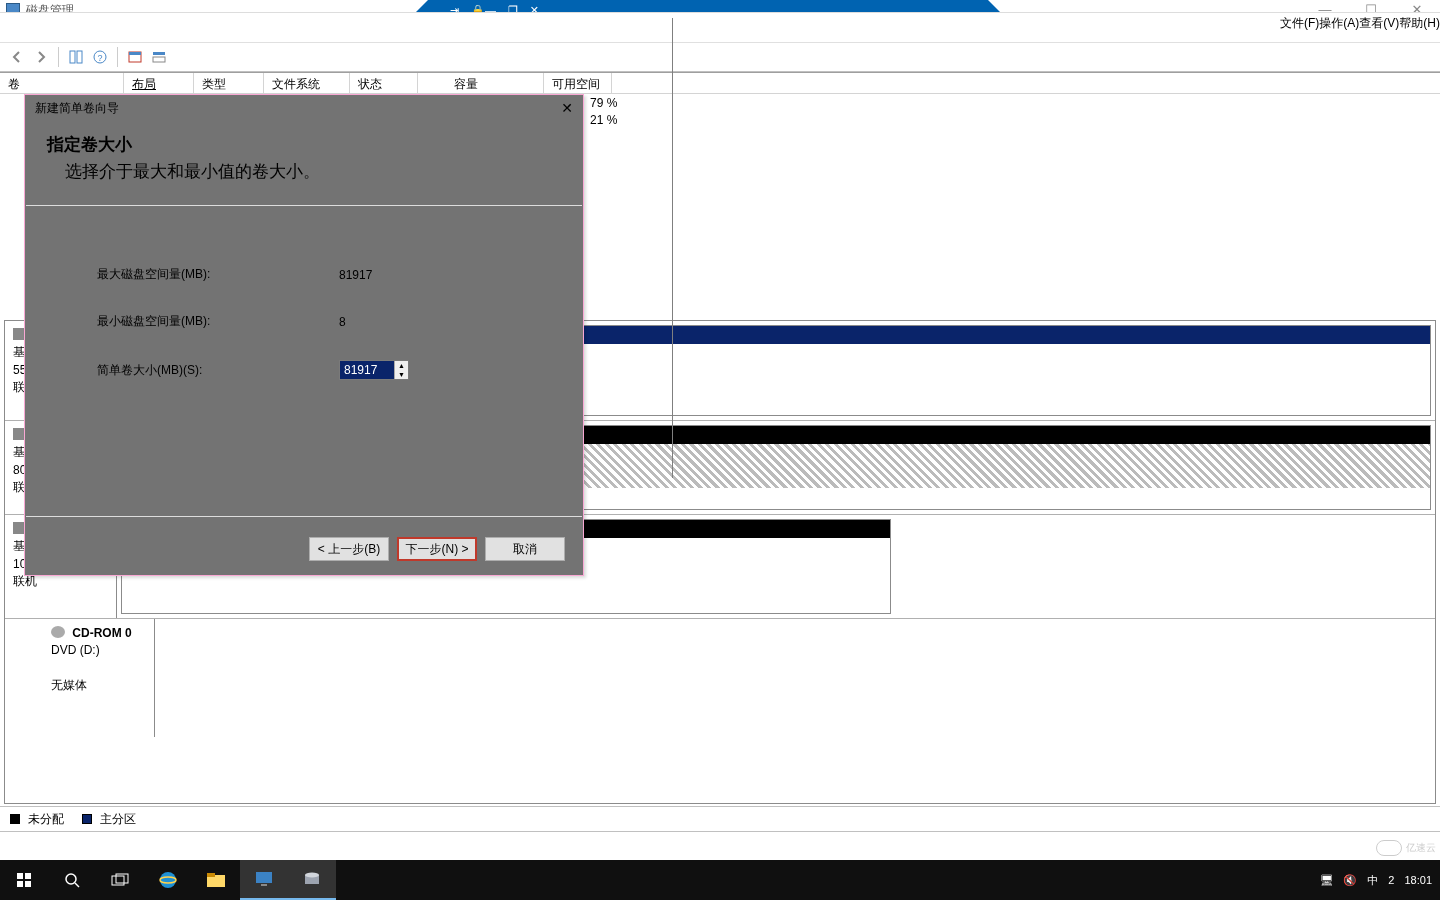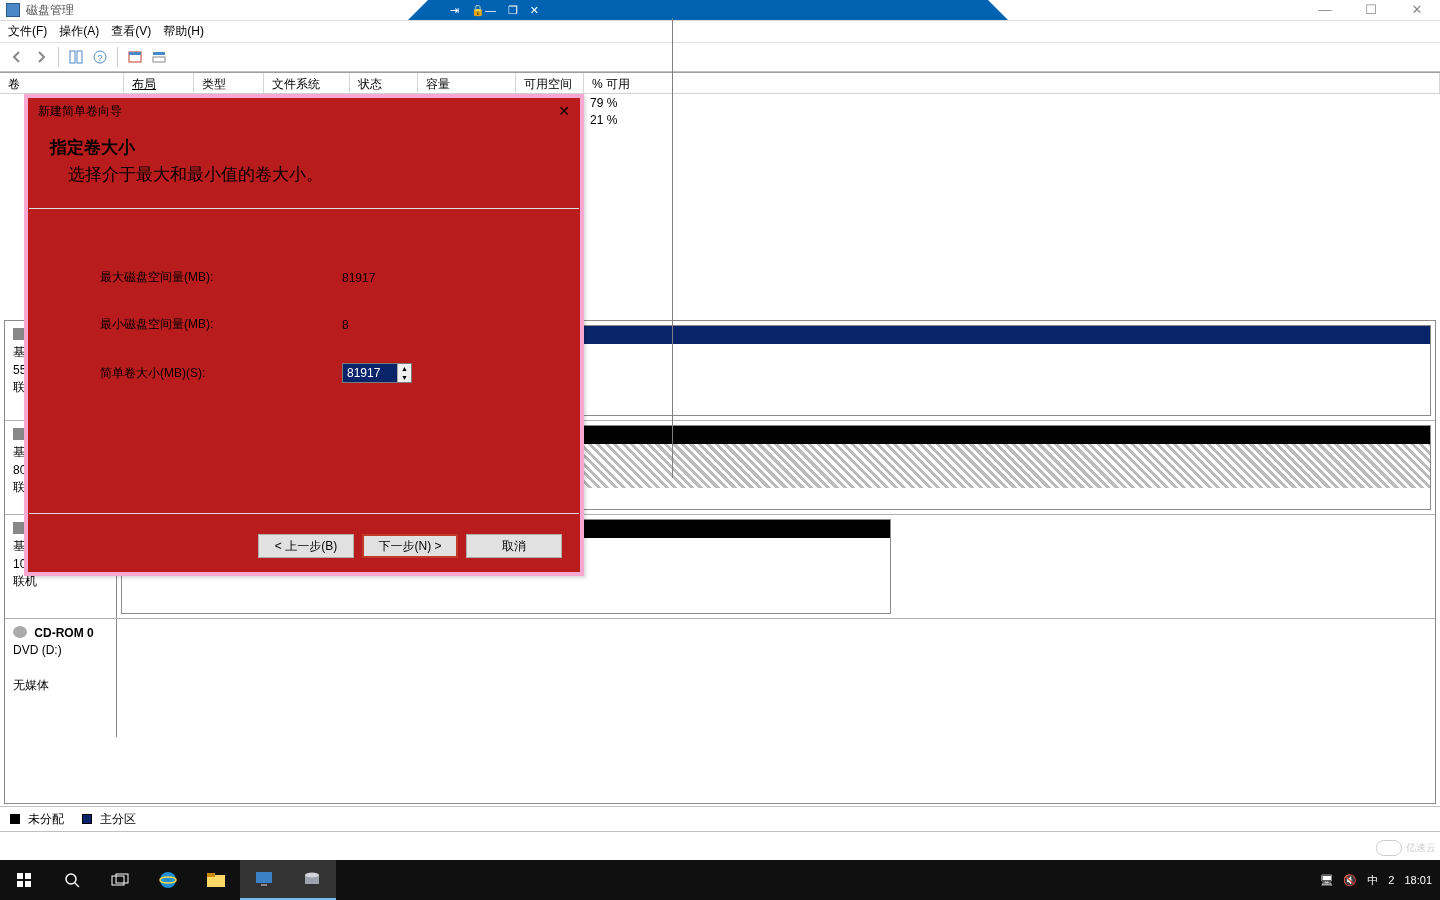--- a/index.html
+++ b/index.html
@@ -13,31 +13,31 @@
 .hv-center::after { right:-20px; border-left:20px solid #0063b1; }
 .hv-icons-l { display:flex; gap:12px; padding-left:22px; font-size:11px;}
 .hv-title { flex:1; text-align:center; font-size:12px; }
 .hv-icons-r { display:flex; gap:12px; padding-right:22px; font-size:11px;}
 .win-controls { position:absolute; right:0; top:0; display:flex; }
 .win-controls span { width:46px; height:20px; text-align:center; line-height:20px; color:#888; font-size:13px; font-family:Arial;}
 
 
 .dm-title { position:absolute; top:0; left:0; height:20px; display:flex; align-items:center; gap:6px; padding-left:6px; color:#555;}
 .dm-title .ico { width:14px; height:14px; background:#4a88c7; border:1px solid #2b5a86; display:inline-block;}
-.menu { position:absolute; top:20px; left:0; right:0; height:22px; border-top:1px solid #ddd; padding-left:8px; display:flex; align-items:center; gap:12px; background:#fff;}
+.menu { position:absolute; top:12px; left:0; right:0; height:22px; border-top:1px solid #ddd; padding-left:8px; display:flex; align-items:center; gap:0; background:#fff;justify-content:flex-end;}
 .menu span { color:#000; }
 .toolbar { position:absolute; top:42px; left:0; right:0; height:30px; border-top:1px solid #e0e0e0; border-bottom:1px solid #c0c0c0; display:flex; align-items:center; padding-left:6px; gap:2px; background:#fff;}
 .tb-btn { width:22px; height:22px; border:1px solid transparent; display:flex; align-items:center; justify-content:center; }
 .tb-btn svg { width:16px; height:16px;}
 .tb-sep { width:1px; height:20px; background:#ccc; margin:0 4px;}
 
 
 .list-hdr { position:absolute; top:72px; left:0; right:0; height:22px; border-top:1px solid #9f9f9f; border-bottom:1px solid #d4d4d4; display:flex; background:#fff;}
 .list-hdr div { border-right:1px solid #d4d4d4; padding:3px 8px; font-size:12px; }
-.col-vol{width:124px;} .col-layout{width:70px;text-decoration:underline;} .col-type{width:70px;} .col-fs{width:86px;} .col-status{width:68px;} .col-cap{width:98px;} .col-free{width:68px;} .col-pct{flex:1; border-right:none;}
+.col-vol{width:124px;} .col-layout{width:70px;text-decoration:underline;} .col-type{width:70px;} .col-fs{width:86px;} .col-status{width:68px;} .col-cap{width:98px;margin-left:28px;} .col-free{width:68px;} .col-pct{flex:1; border-right:none;}
 .list-rows { position:absolute; top:94px; left:0; width:675px; }
 .list-rows div.row { display:flex; height:17px; align-items:center;}
 .list-rows .row span:first-child{ width:586px; text-align:left; padding-left:4px;}
 .list-rows .row span:last-child{ padding-left:4px;}
 
 
 .panel-area { position:absolute; top:320px; left:4px; right:4px; bottom:96px; border:1px solid #8b8b8b; background:#fff; overflow:hidden;}
 .disk-row { display:flex; border-bottom:1px solid #b0b0b0; }
 .disk-info { width:112px; border-right:1px solid #8b8b8b; padding:6px 8px; font-size:12px; line-height:1.45;}
 .disk-info .ico { display:inline-block; width:14px; height:12px; background:#888; margin-right:4px; vertical-align:-1px;}
@@ -46,37 +46,37 @@
 .vol-box .txt { padding:4px 10px; font-size:12px; line-height:1.5;}
 .stripe-blue { background:#0a246a;}
 .stripe-black { background:#000;}
 .stripe-hatch { background:repeating-linear-gradient(45deg,#bbb 0 3px,#fff 3px 6px); height:44px;}
 
 .legend { position:absolute; left:0; right:0; bottom:68px; height:26px; border-top:1px solid #c0c0c0; border-bottom:1px solid #c0c0c0; display:flex; align-items:center; padding-left:10px; gap:8px; font-size:12px;}
 .legend .sw { width:10px; height:10px; display:inline-block; border:1px solid #000;}
 .sw-black{background:#000;} .sw-blue{background:#0a246a;}
 
 
-.wizard { position:absolute; left:24px; top:94px; width:560px; height:482px; background:#b91c1c; border:4px solid #f9a8d4; box-shadow:2px 2px 3px rgba(0,0,0,0.15);}
+.wizard { position:absolute; left:24px; top:94px; width:560px; height:482px; background:#737373; border:1px solid #f9a8d4; box-shadow:2px 2px 3px rgba(0,0,0,0.15);}
 .wz-title { height:26px; display:flex; align-items:center; justify-content:space-between; padding:0 10px; font-size:12px; border-bottom:0;}
 .wz-title .close { font-size:14px; cursor:pointer;}
 .wz-head { padding:12px 22px 4px; font-size:17px;}
 .wz-head b { font-weight:bold;}
 .wz-head p { padding:4px 0 0 18px; }
 .wz-sep { border-top:1px solid #ddd; margin:18px 1px 0;}
 .wz-body { padding:44px 40px 0 70px; font-size:12px;}
 .wz-body table td { padding:14px 0; font-size:12px;}
 .wz-body table td:first-child { width:240px;}
 .spin { display:inline-flex; border:1px solid #7a7a7a;}
 .spin input { width:54px; border:none; padding:2px 4px; font-size:12px; background:#0a246a; color:#fff;}
 .spin .arrows { width:14px; display:flex; flex-direction:column; border-left:1px solid #aaa;}
 .spin .arrows span { flex:1; font-size:7px; text-align:center; line-height:9px; background:#f0f0f0;}
 .wz-foot-sep { position:absolute; left:1px; right:1px; bottom:58px; border-top:1px solid #ddd;}
 .wz-btns { position:absolute; right:18px; bottom:14px; display:flex; gap:8px;}
-.wz-btns button { width:96px; height:24px; background:#e1e1e1; border:1px solid #adadad; font-size:12px;}
+.wz-btns button { width:80px; height:24px; background:#e1e1e1; border:1px solid #adadad; font-size:12px;}
 .wz-btns button.highlight { border:2px solid #c0392b; background:#e1e1e1;}
 
 
 .vm-frame { position:absolute; left:672px; top:0; width:1px; height:480px; }
 .vm-frame .side { position:absolute; left:0; top:18px; width:1px; height:460px; border-left:1px solid #7f7f7f;}
 
 
 .taskbar { position:absolute; left:0; right:0; bottom:0; height:40px; background:#101010; display:flex; align-items:center;}
 .taskbar .tb-item { width:48px; height:40px; display:flex; align-items:center; justify-content:center; color:#fff; font-size:16px;}
 .taskbar .tb-item.active { background:#333; border-bottom:2px solid #76b9ed;}
@@ -156,21 +156,20 @@
 </div>
 
 <div class="list-hdr">
   <div class="col-vol">卷</div>
   <div class="col-layout">布局</div>
   <div class="col-type">类型</div>
   <div class="col-fs">文件系统</div>
   <div class="col-status">状态</div>
   <div class="col-cap">容量</div>
   <div class="col-free">可用空间</div>
-  <div class="col-pct">% 可用</div>
 </div>
 <div class="list-rows">
   <div class="row">
       <span></span>
       <span>79 %</span>
     </div>
   <div class="row">
       <span></span>
       <span>21 %</span>
     </div>
@@ -213,21 +212,21 @@
       <span>联机</span>
     </div>
     <div class="vol-box" style="flex:0 0 770px;">
       <div class="stripe stripe-black"></div>
       <div class="txt">
         <span>1023 MB</span><br>
         <span>未分配</span>
       </div>
     </div>
   </div>
-  <div class="disk-row" style="height:118px; border-bottom:none;">
+  <div class="disk-row" style="height:118px; border-bottom:none;margin-left:38px;">
     <div class="disk-info">
       <span class="ico" style="background:#aaa; border-radius:50%;"></span>
       <b>CD-ROM 0</b><br>
       <span>DVD (D:)</span><br><br>
       <span>无媒体</span>
     </div>
     <div style="flex:1;"></div>
   </div>
 </div>
 

